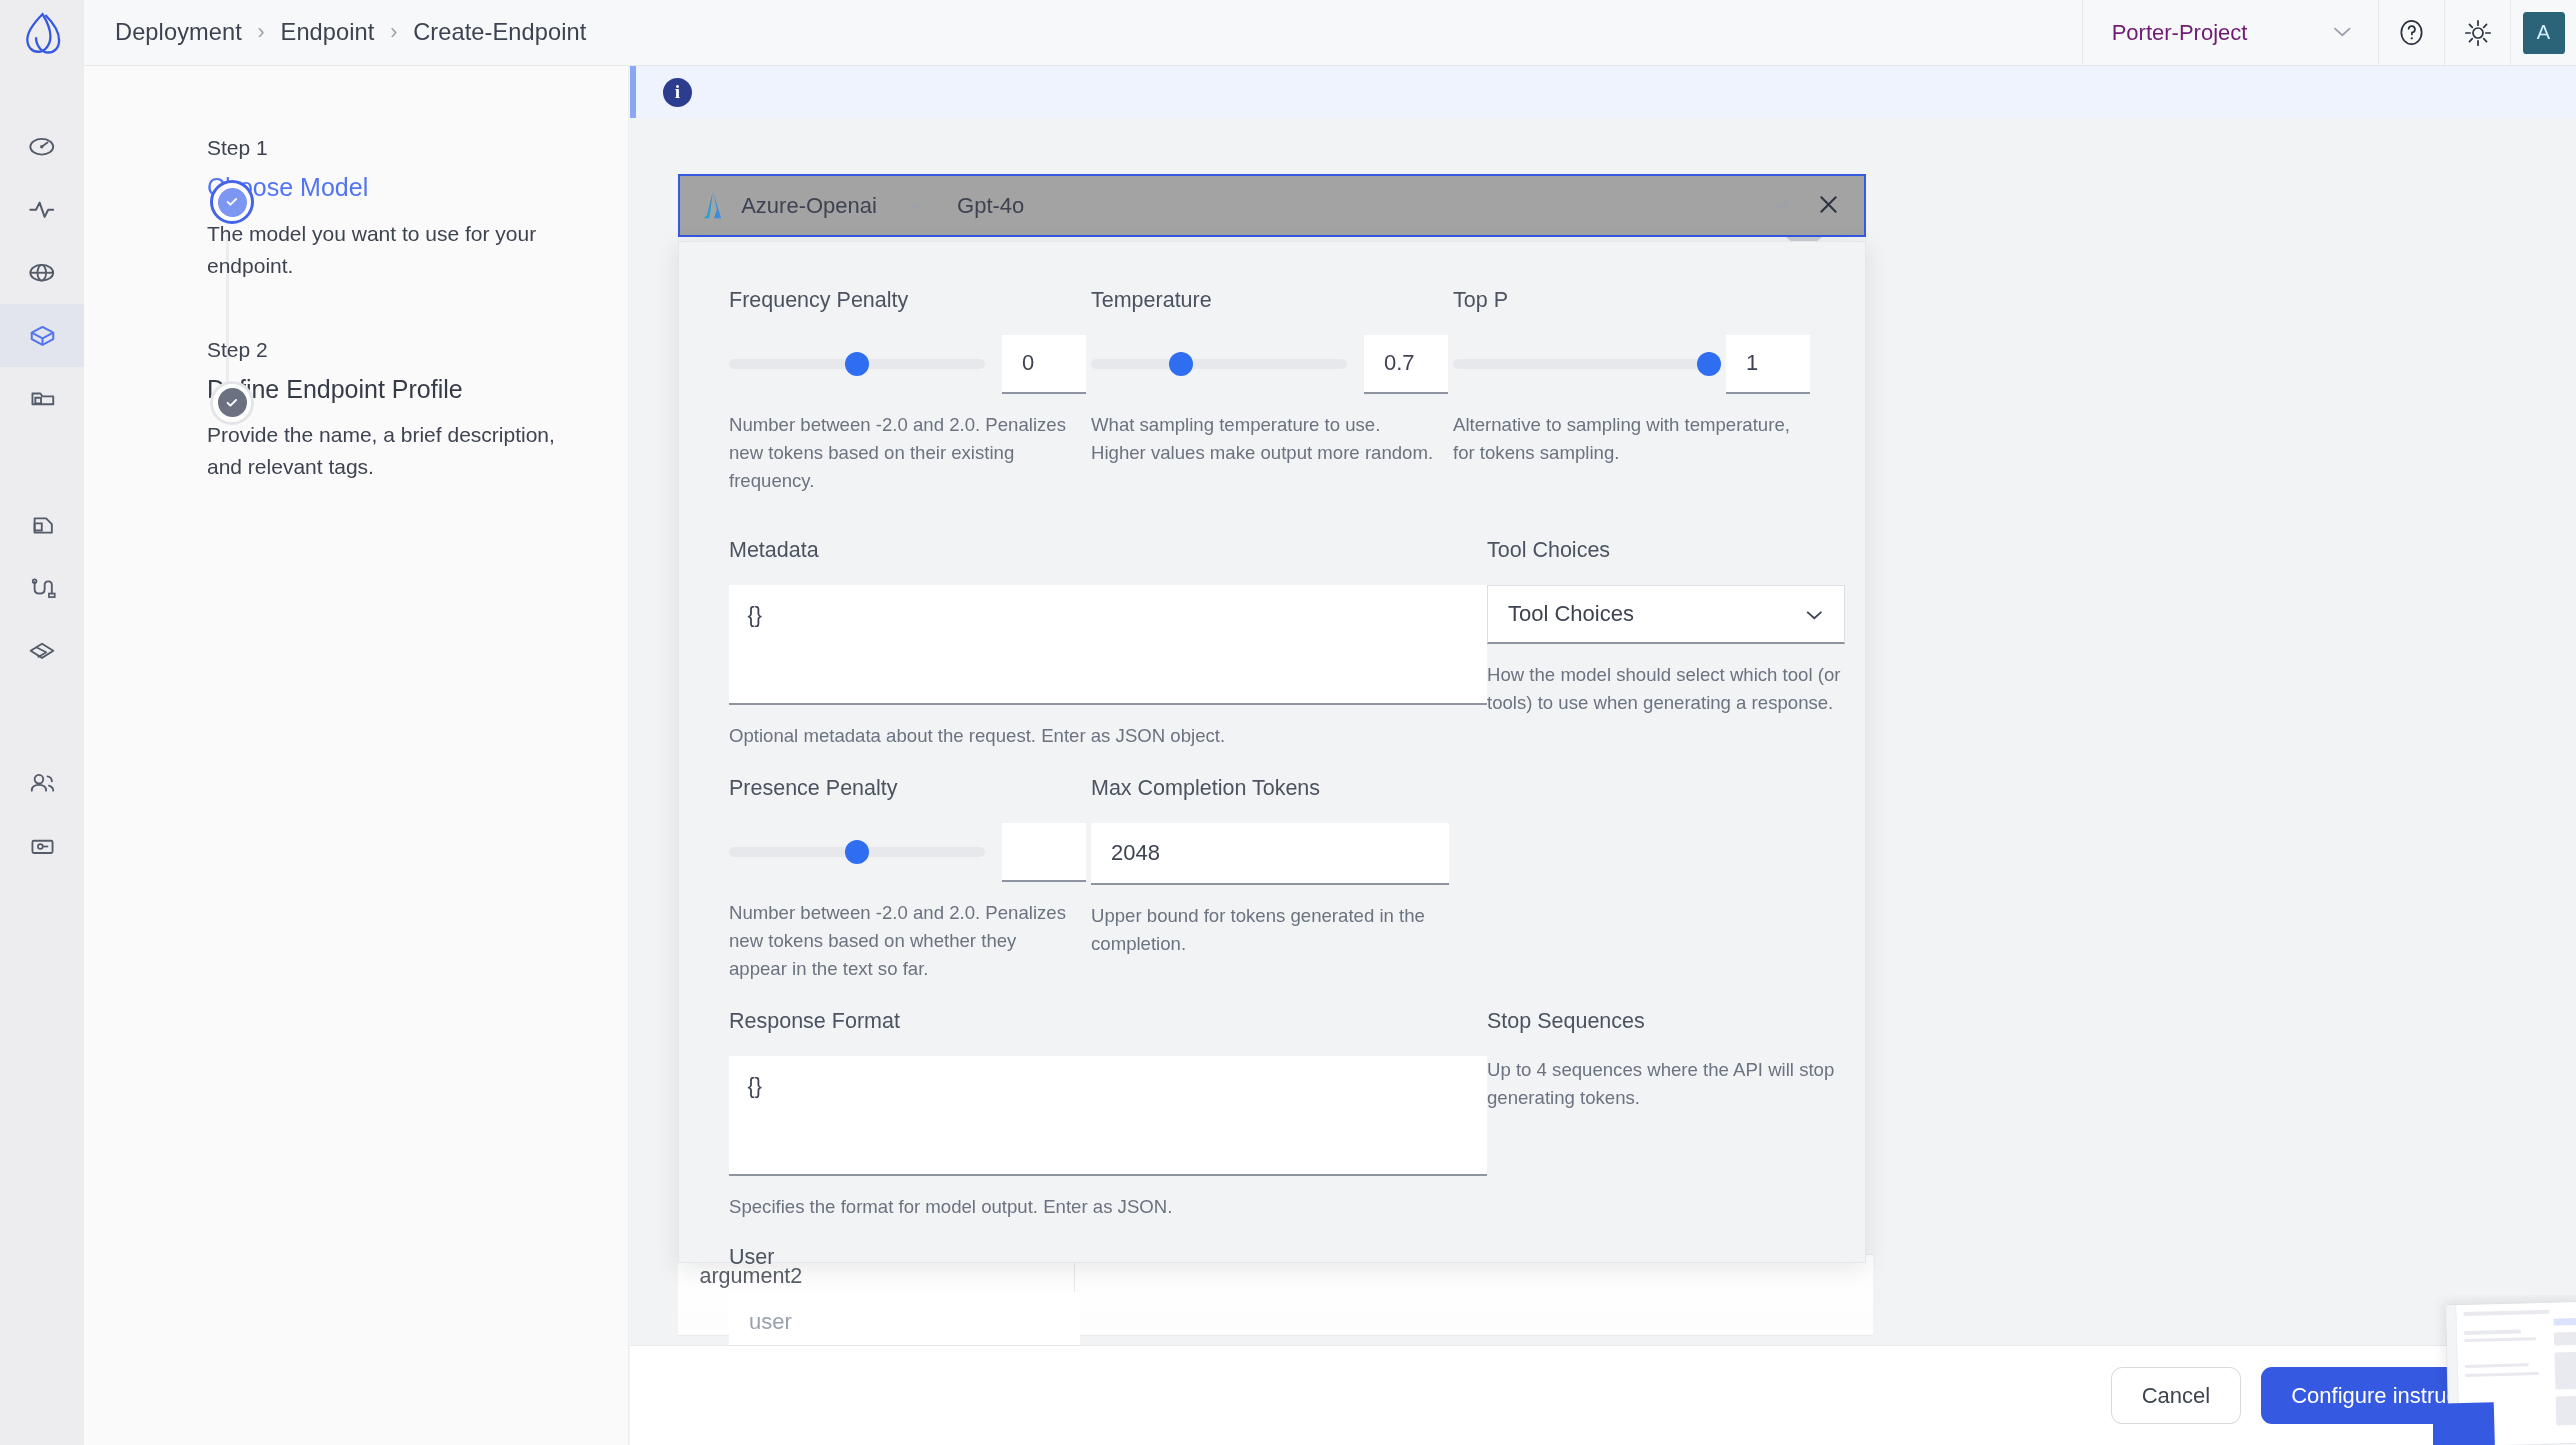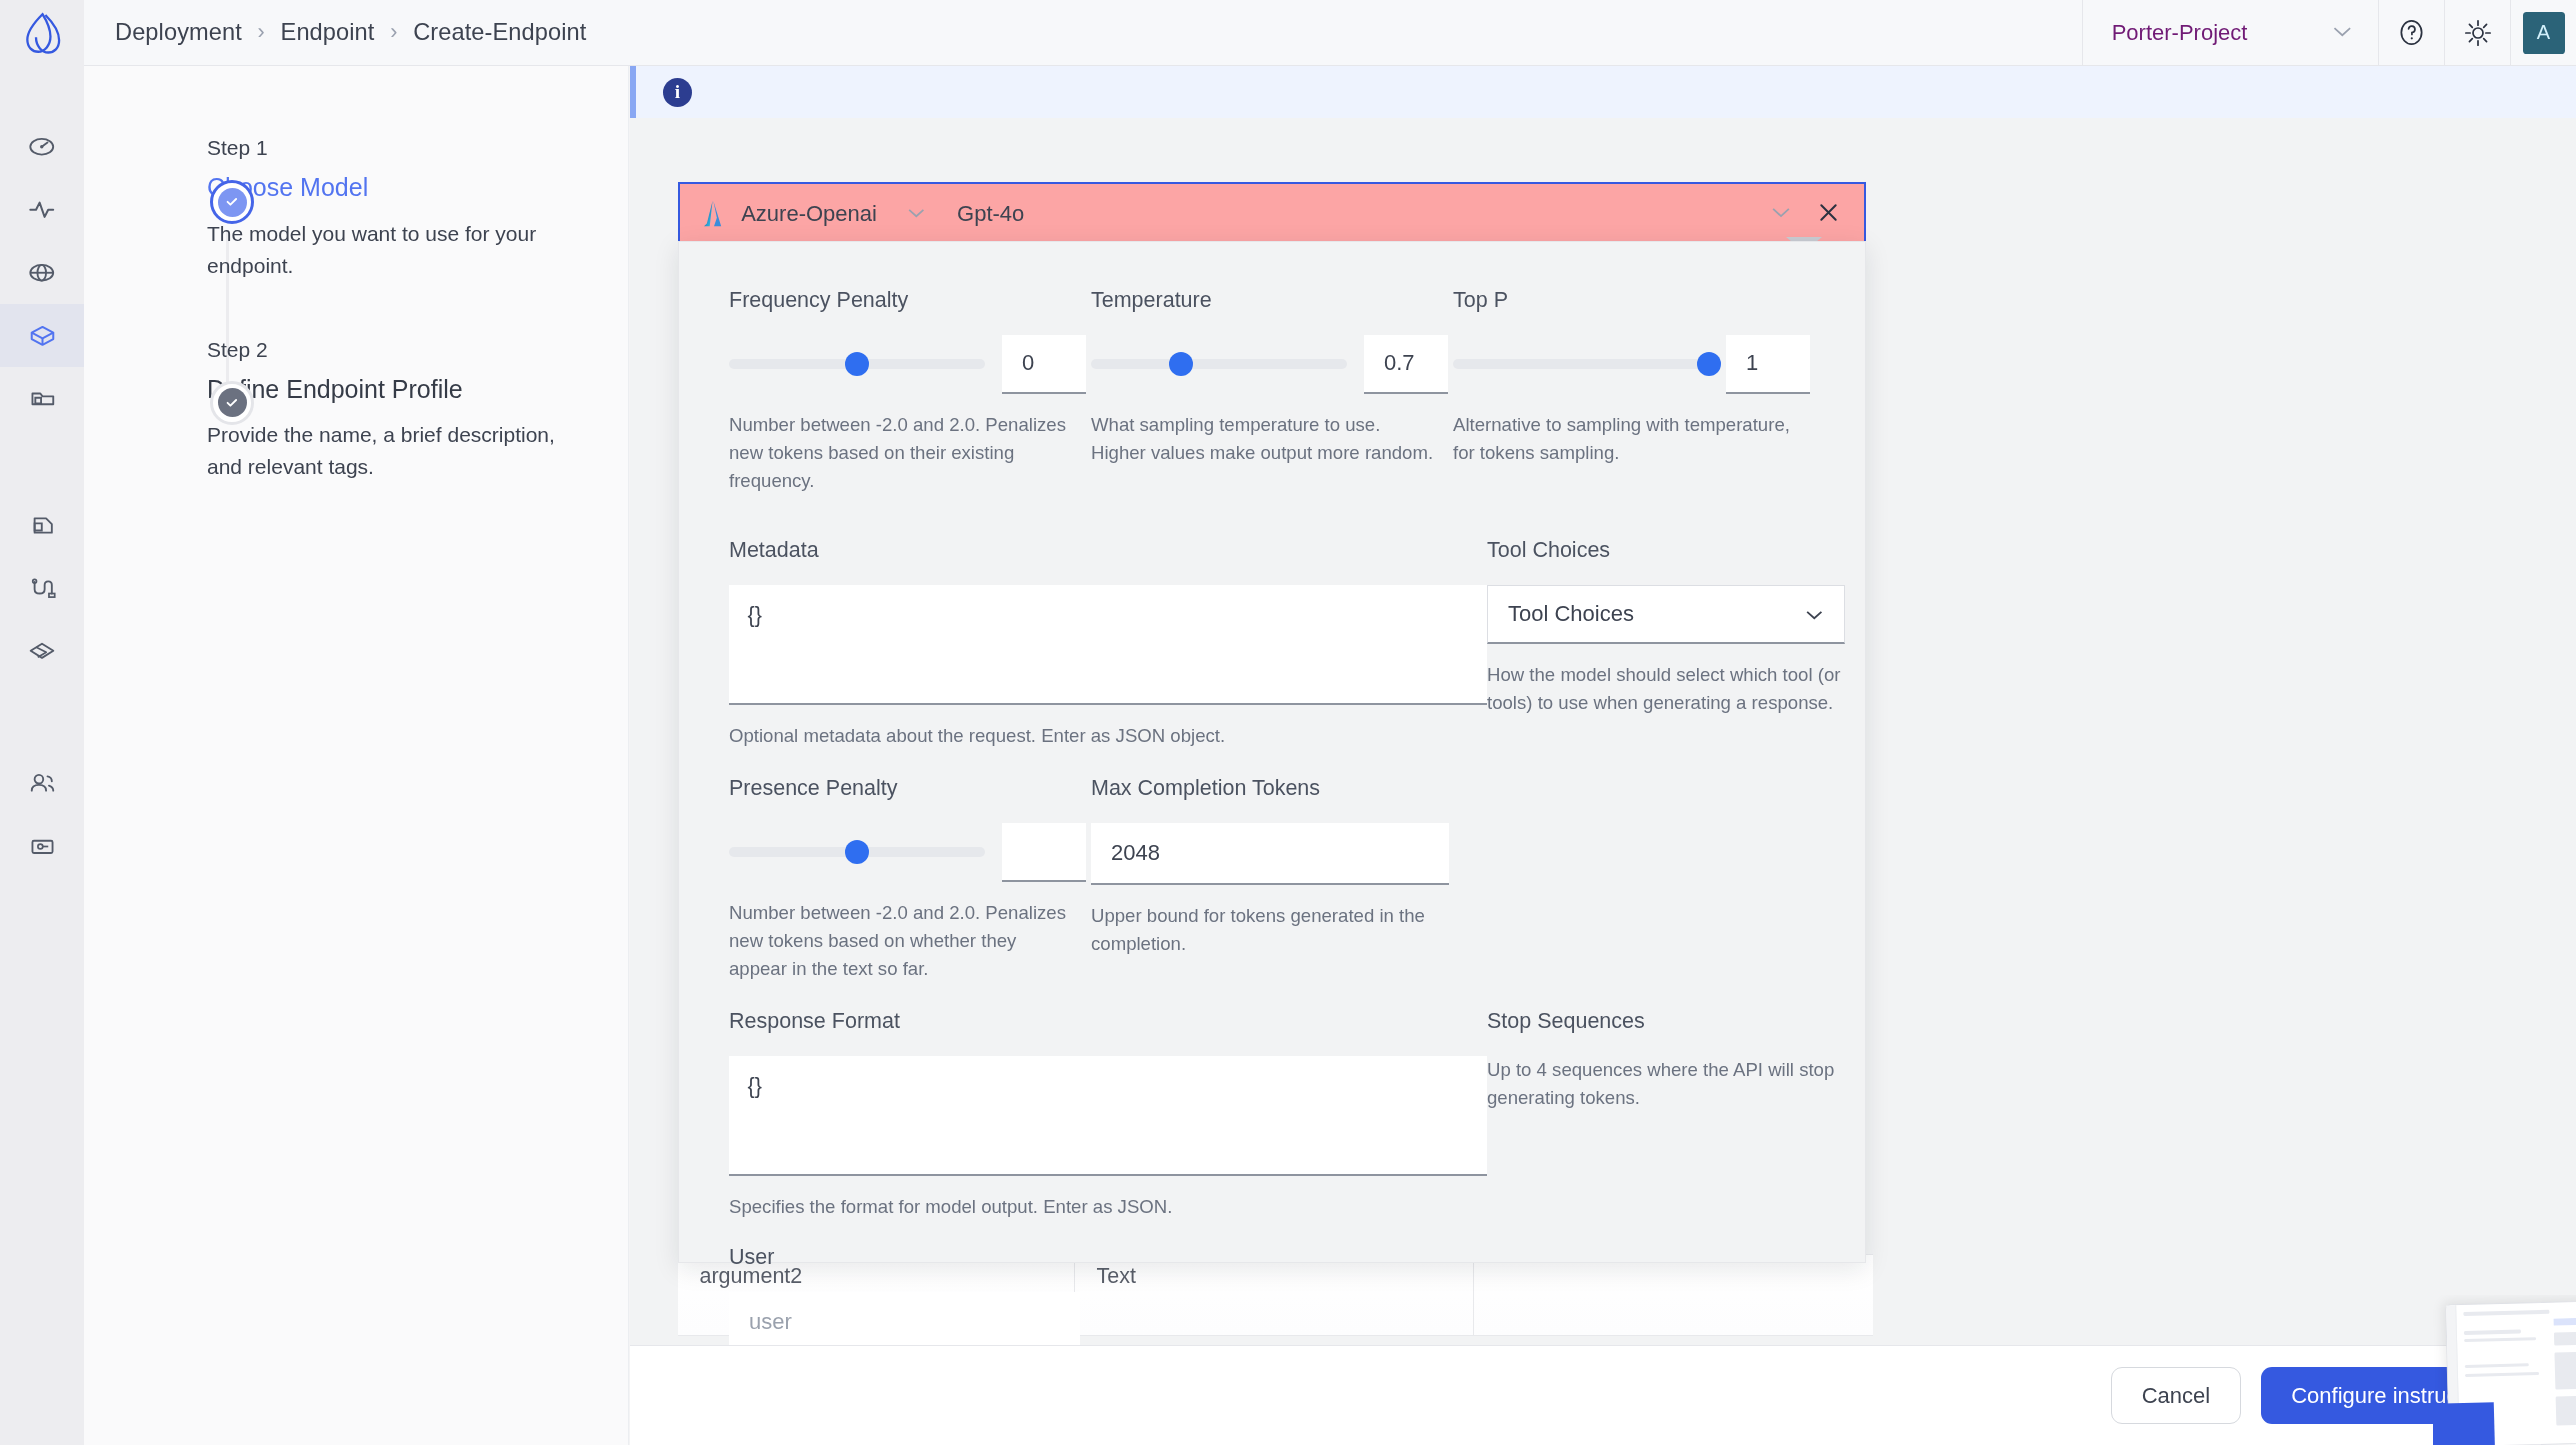--- a/index.html
+++ b/index.html
@@ -104,23 +104,22 @@
     display: flex; border-top: 0.7px solid #e8e9ec; border-bottom: 0.7px solid #e8e9ec;
     background: linear-gradient(#ffffff, #fdfdfe);
   }
   .ghost-cell { border-right: 0.7px solid #e8e9ec; padding: 8.6px 0 0 21.5px; }
   .ghost-cell:last-child { border-right: none; }
   .ghost-text { font-size: 21.5px; color: #3d4350; opacity: .85; }
 
   
   .model-bar {
     position: absolute; left: 678px; top: 174px; width: 1188px; height: 63px;
-    background: #fca5a5; border: 2.9px solid #3559e0; display: flex; align-items: center;
+    background: #a3a3a3; border: 2.9px solid #3559e0; display: flex; align-items: center;
     padding: 0 0 0 24px;
-    margin-top: 8px;
   }
   .azure-logo { width: 18.6px; height: 29px; margin-right: 18.6px; }
   .provider-name { font-size: 22px; color: #3d4350; }
   .provider-chev { margin-left: 30px; margin-right: 31.5px; color: #9aa1af; }
   .model-name { font-size: 22px; color: #3d4350; }
   .model-bar-right { margin-left: auto; display: flex; align-items: center; gap: 26px; padding-right: 24px; }
   .pointer-tri {
     position: absolute; left: 1786px; top: 237px;
     width: 0; height: 0; border-left: 18.6px solid transparent; border-right: 18.6px solid transparent;
     border-bottom: 0; border-top: 15.7px solid #c9ccd2;
@@ -357,23 +356,20 @@
 
 <div class="main">
 
   <div class="banner">
     <div class="info-badge">i</div>
   </div>
 
   <div class="ghost-table">
     <div class="ghost-cell" style="width:397px;">
       <span class="ghost-text">argument2</span>
-    </div>
-    <div class="ghost-cell" style="width:399px;">
-      <span class="ghost-text">Text</span>
     </div>
     <div class="ghost-cell" style="width:399px;"></div>
   </div>
 
 </div>
 
 <div class="model-bar">
   <svg class="azure-logo" viewBox="0 0 26 40">
     <defs>
         <linearGradient id="azg" x1="0" y1="0" x2="1" y2="1">

